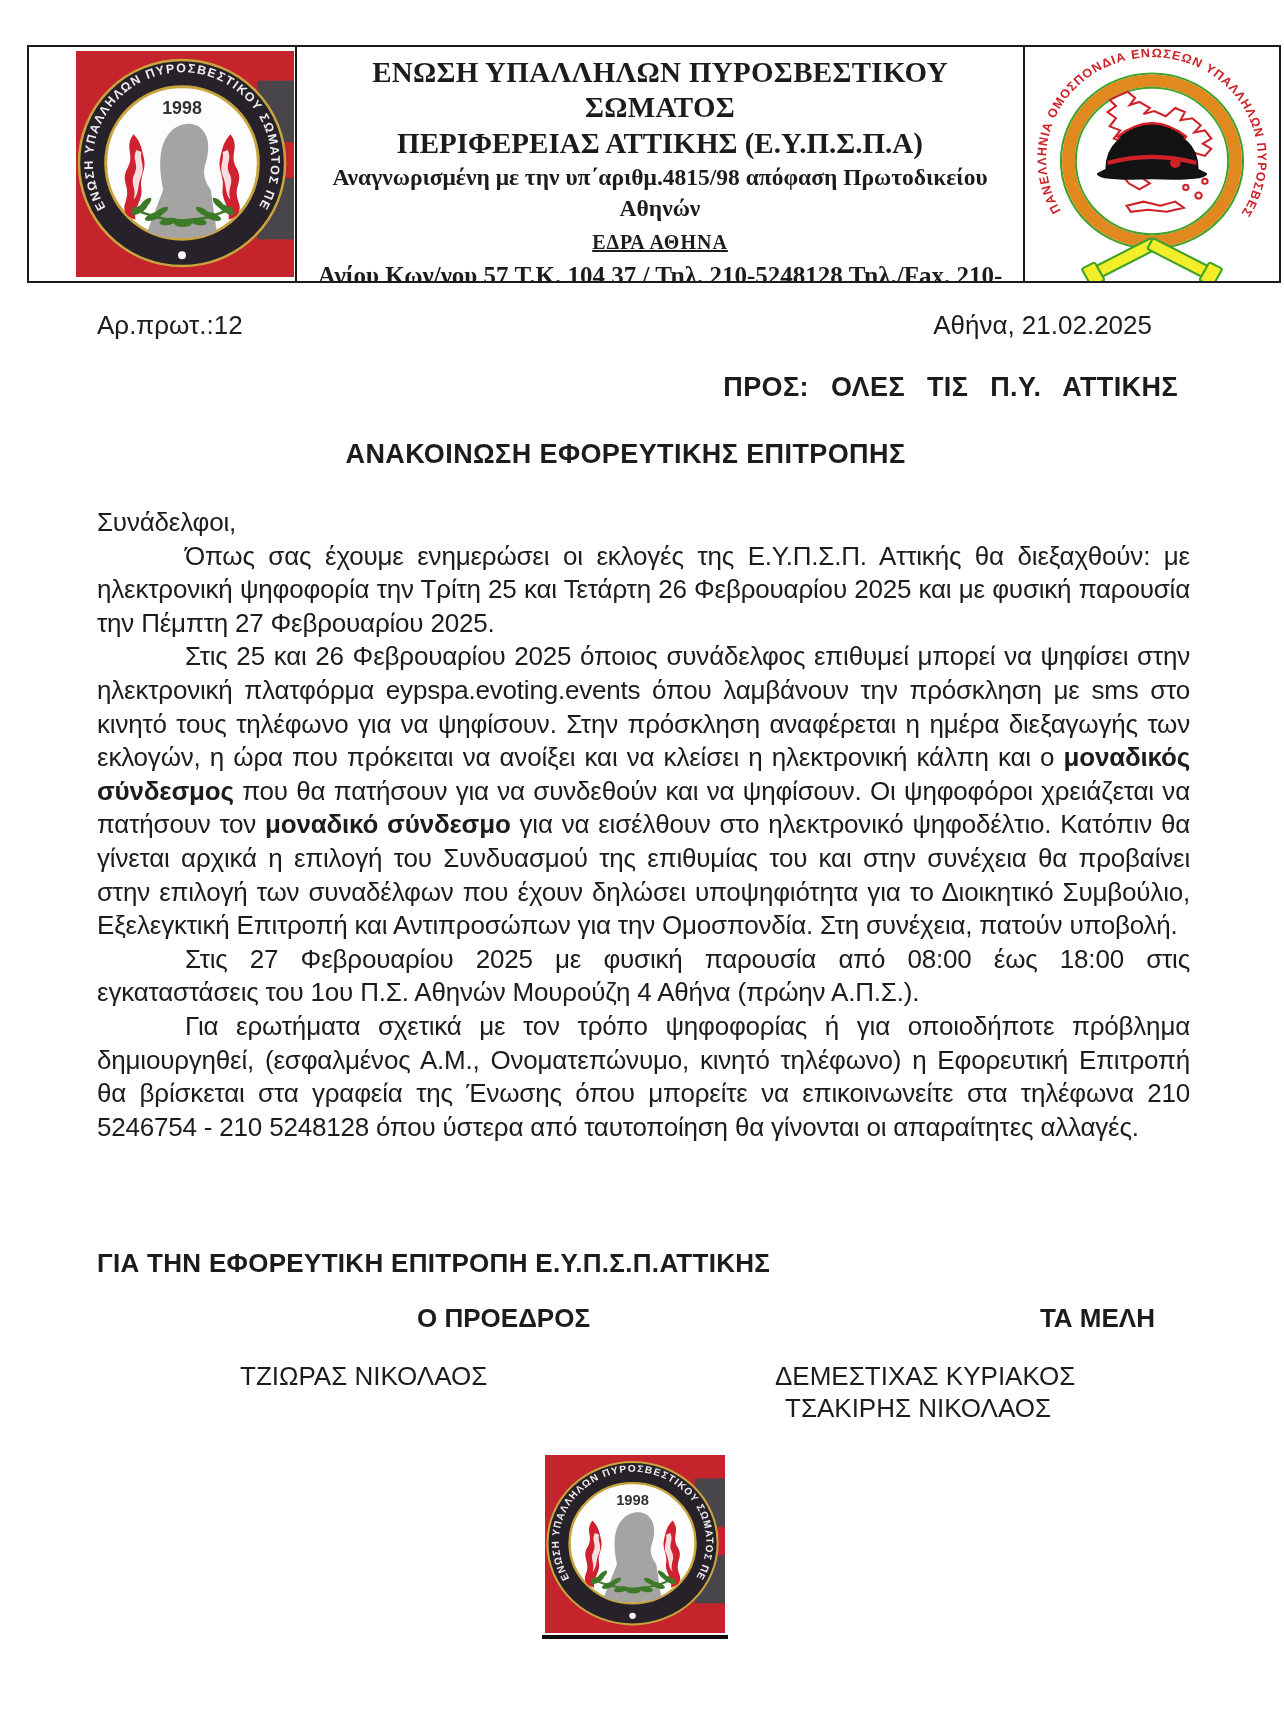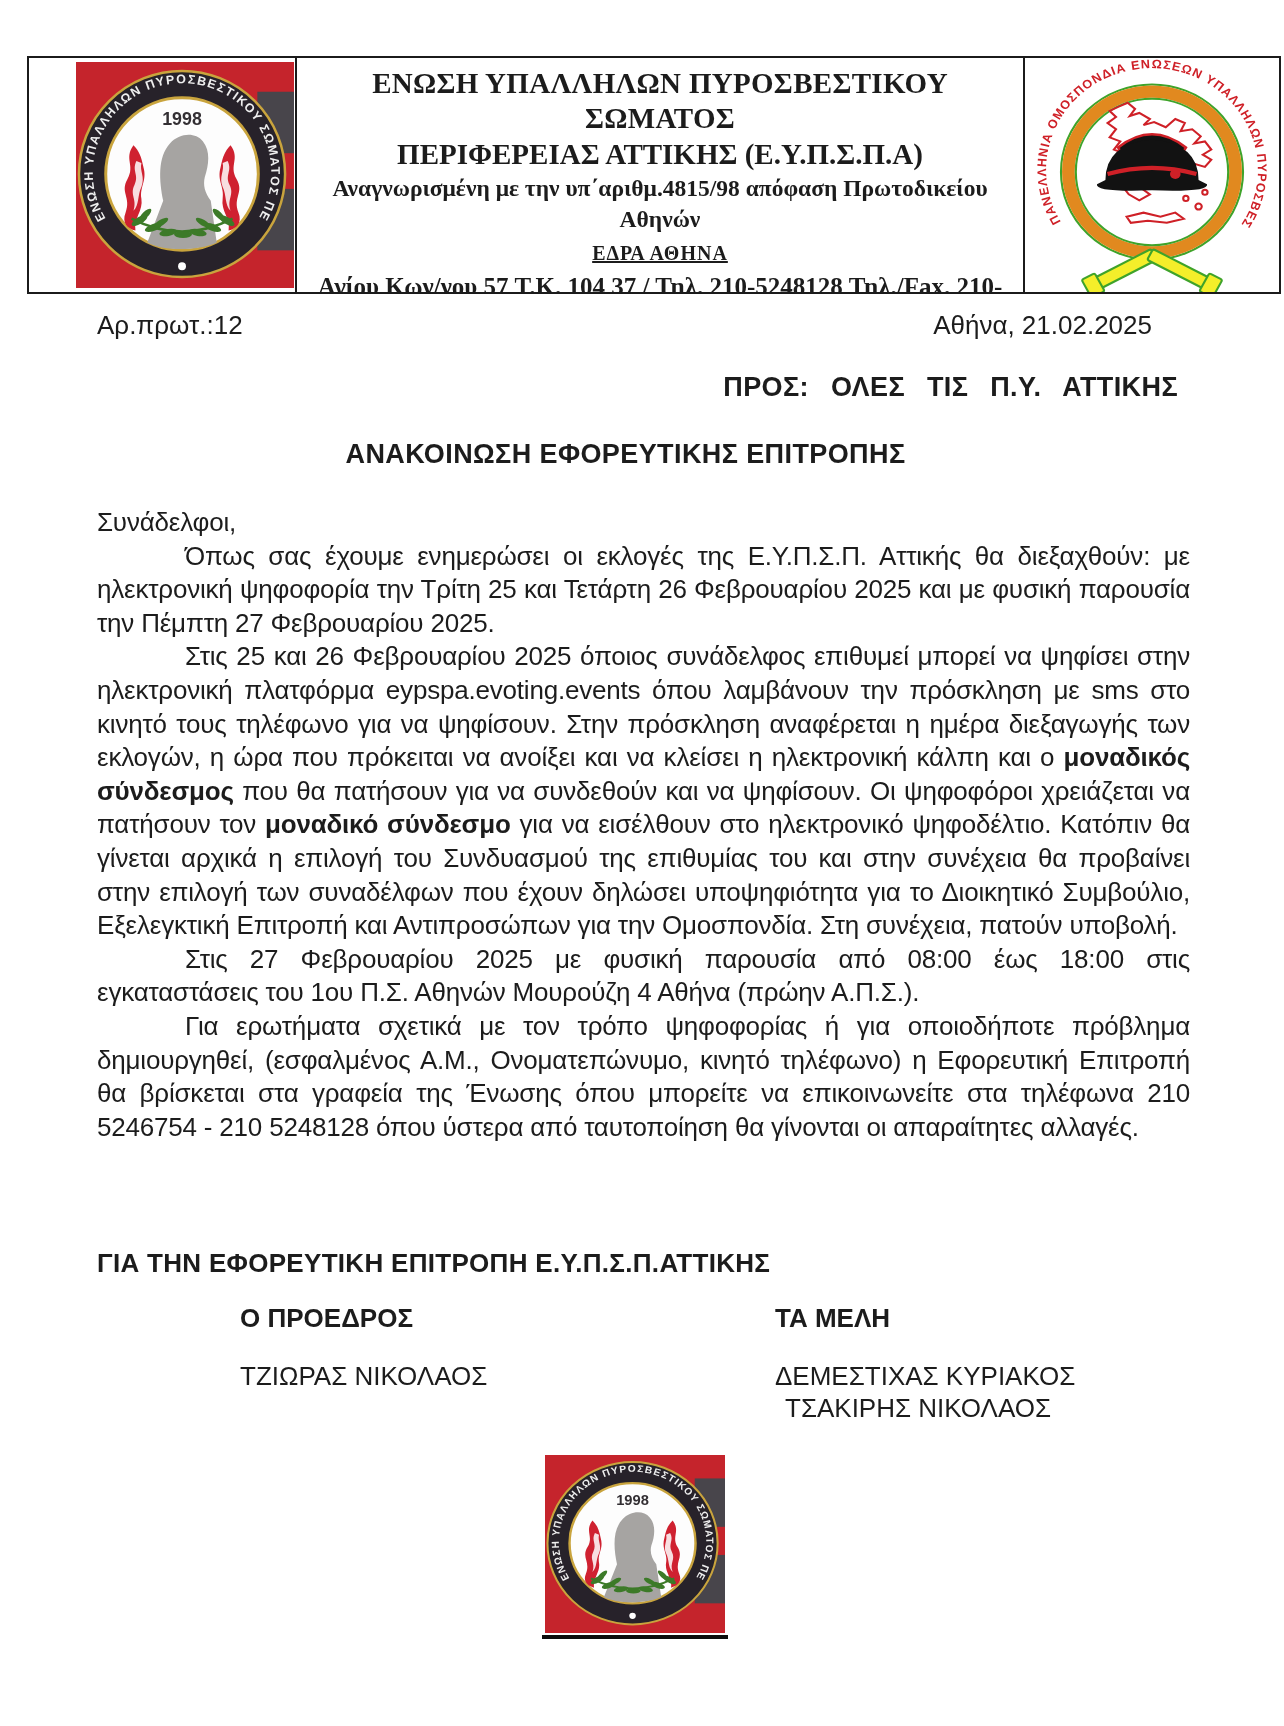--- a/index.html
+++ b/index.html
@@ -3,21 +3,21 @@
 <meta charset="utf-8">
 <style>
   html,body{margin:0;padding:0;}
   body{
     width:1284px;height:1726px;position:relative;background:#ffffff;
     font-family:"Liberation Sans",sans-serif;color:#1c1c1c;overflow:hidden;
   }
   .serif{font-family:"Liberation Serif",serif;}
   
   .header-table{
-    position:absolute;left:27px;top:56px;width:1254px;height:238px;
+    position:absolute;left:27px;top:45px;width:1254px;height:238px;
     border:2px solid #1b1b1b;display:flex;box-sizing:border-box;background:#fff;padding-left:45px;
   }
   .cell-left{width:223px;border-right:2px solid #1b1b1b;box-sizing:border-box;
     display:flex;align-items:center;justify-content:center;}
   .cell-center{flex:1;text-align:center;padding-top:8px;box-sizing:border-box;overflow:hidden;}
   .cell-right{width:256px;border-left:2px solid #1b1b1b;box-sizing:border-box;}
   .cell-right svg{display:block;width:100%;height:100%;}
   .h-line1{font-size:29px;font-weight:bold;line-height:35px;letter-spacing:0.3px;}
   .h-line2{font-size:29px;font-weight:bold;line-height:37px;}
   .h-line3{font-size:23.5px;font-weight:bold;line-height:31px;}
@@ -35,21 +35,21 @@
   .doc-title{position:absolute;left:79px;top:439px;width:1093px;text-align:center;
     font-size:27px;font-weight:bold;letter-spacing:0.4px;}
   
   .body-text{position:absolute;left:97px;top:506px;width:1093px;
     font-size:26px;line-height:33.6px;text-align:justify;letter-spacing:-0.2px;}
   .body-text p{margin:0;text-indent:88px;}
   .body-text p.no-indent{text-indent:0;}
   
   .sig-title{position:absolute;left:97px;top:1248px;width:1093px;text-align:left;
     font-size:26px;font-weight:bold;letter-spacing:0.3px;}
-  .sig-label{font-size:26px;font-weight:bold;position:absolute;text-align:left;}
+  .sig-label{font-size:26px;font-weight:bold;position:absolute;text-align:right;}
   .sig-name{font-size:26px;position:absolute;}
   .pres-label{left:240px;width:350px;top:1303px;}
   .pres-name{left:240px;width:350px;top:1361px;}
   .memb-label{left:775px;width:380px;top:1303px;}
   .memb-name1{left:775px;width:380px;top:1361px;}
   .memb-name2{left:785px;width:380px;top:1393px;}
   
   .bottom-logo{position:absolute;left:545px;top:1455px;width:180px;height:178px;}
   .bottom-rule{position:absolute;left:542px;top:1635px;width:186px;height:4px;background:#0d0d0d;}
   .defs-svg{position:absolute;width:0;height:0;}

